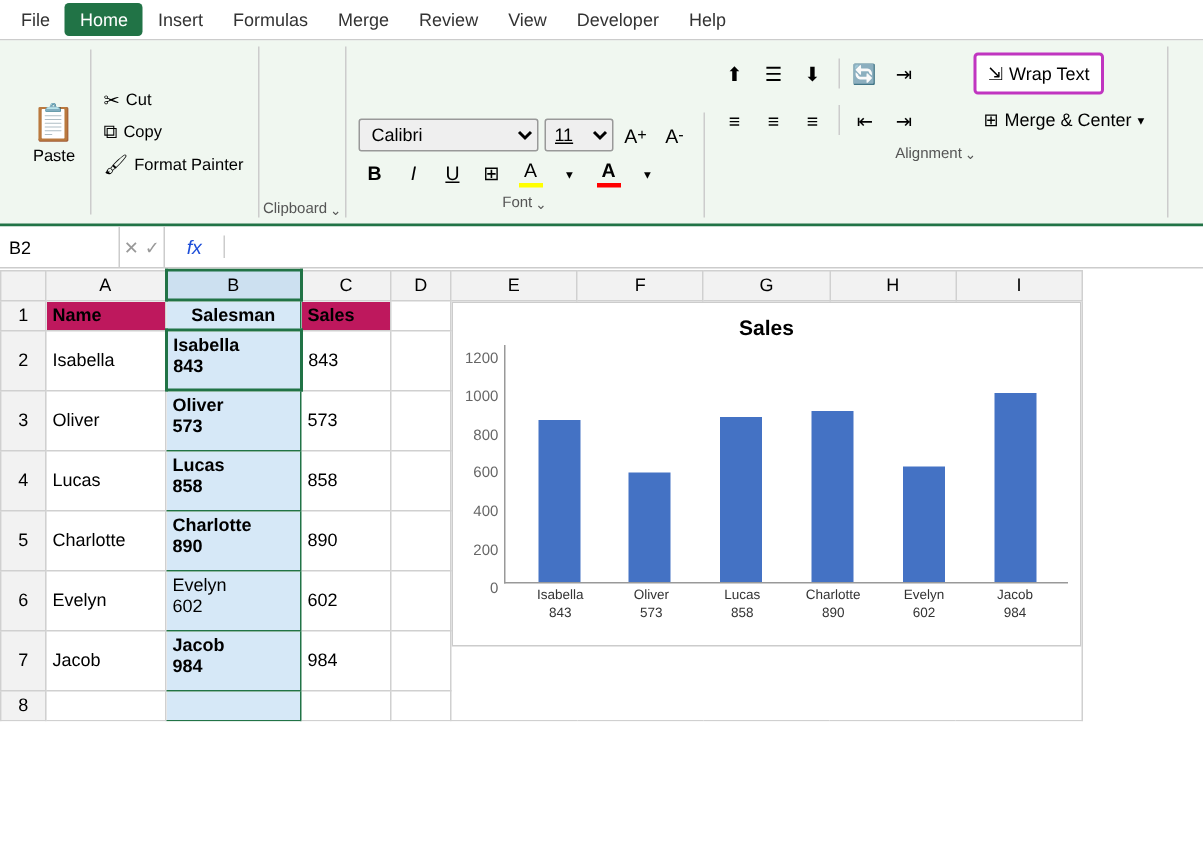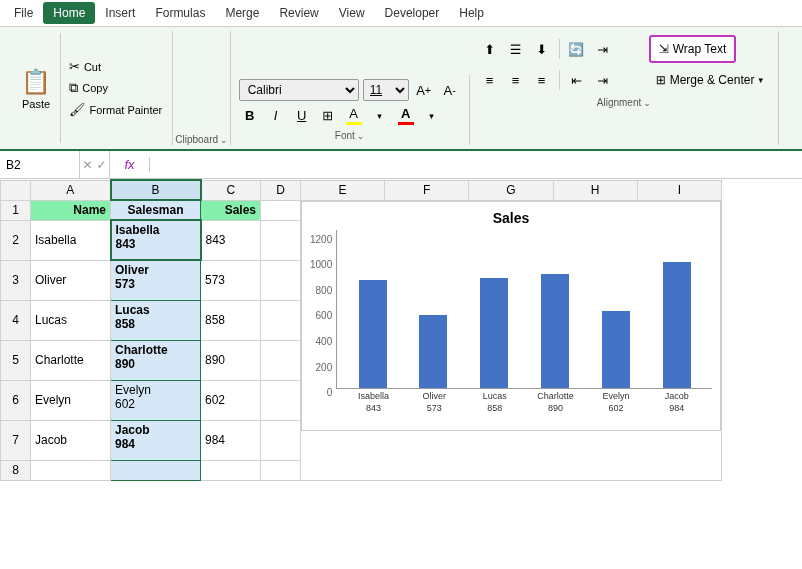--- a/index.html
+++ b/index.html
@@ -223,22 +223,22 @@
       border: 1px solid #d0d0d0;
       font-size: 12px;
       padding: 2px 4px;
       height: 20px;
       overflow: hidden;
       white-space: nowrap;
       background: #fff;
     }
     .cell-header {
       font-weight: bold;
-      background: #86efac;
-      text-align: right;
+      background: #be185d;
+      text-align: left;
     }
 
     
     .chart-container {
       background: #fff;
       border: 1px solid #ccc;
       padding: 8px;
       width: 420px;
       height: 230px;
     }
@@ -420,21 +420,21 @@
 </div>
 
 <div class="formula-bar">
   <div class="cell-ref">
     <span>B2</span>
   </div>
   <div class="formula-divider">
     <span style="cursor:pointer;color:#999;">✕</span>
     <span style="cursor:pointer;color:#999;">✓</span>
   </div>
-  <div style="width:40px;display:flex;align-items:center;justify-content:center;border-right:1px solid #ccc;font-style:italic;color:#a21caf;font-size:13px;">
+  <div style="width:40px;display:flex;align-items:center;justify-content:center;border-right:1px solid #ccc;font-style:italic;color:#1d4ed8;font-size:13px;">
     <span>fx</span>
   </div>
 </div>
 
 <div class="spreadsheet">
   <table>
     <colgroup>
       <col style="width:30px;">
       <col style="width:80px;">
       <col style="width:90px;">

